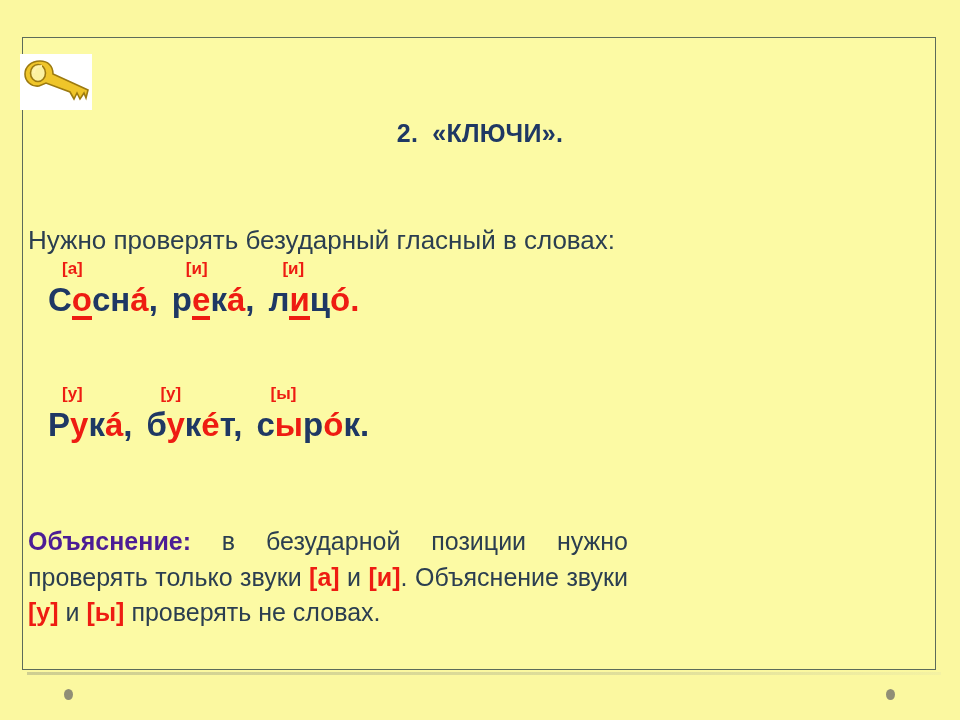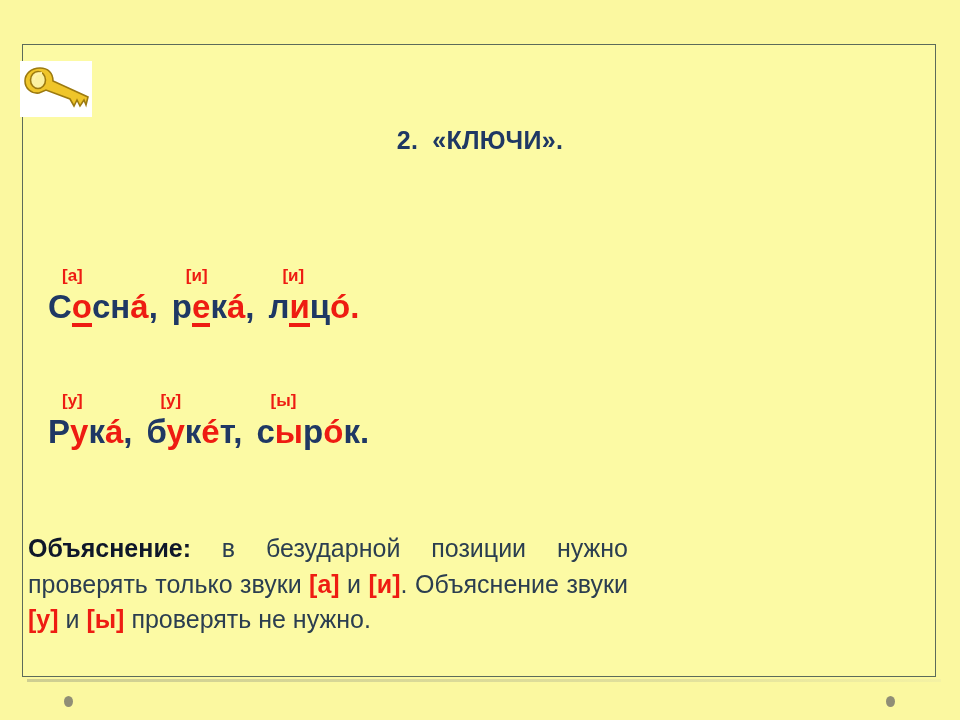--- a/index.html
+++ b/index.html
@@ -10,21 +10,21 @@
   body {
     width: 960px;
     height: 720px;
     background: #FBF8A0;
     font-family: "Liberation Sans", sans-serif;
     overflow: hidden;
     position: relative;
   }
   #slide {
     position: absolute;
-    left: 0; top: 16px;
+    left: 0; top: 9px;
     width: 960px;
     height: 576px;
     background: #FBF8A0;
   }
   
   #frame {
     position: absolute;
     left: 22px;
     top: 28px;
     width: 914px;
@@ -113,21 +113,21 @@
   #explanation {
     position: absolute;
     left: 28px;
     top: 515px;
     width: 600px;
     color: #2B3E50;
     font-size: 25px;
     line-height: 1.42;
     text-align: justify;
   }
-  #explanation b { color: #0f172a; }
+  #explanation b { color: #4c1d95; }
   #explanation .red { color: #EE1C12; font-weight: bold; }
 
   
   .dot {
     position: absolute;
     width: 9px;
     height: 11px;
     border-radius: 50%;
     background: #7D7B6E;
     opacity: .85;
@@ -150,30 +150,31 @@
         <ellipse cx="18" cy="19" rx="7.5" ry="8.5" fill="#FBF1A0"></ellipse>
       </g>
       <path d="M22 12 C17 12 14 15 14 19" stroke="#FFF3B0" stroke-width="2" fill="none"></path>
     </svg>
   </div>
 
   <div id="title">
     <span class="num">2.</span><span>«КЛЮЧИ».</span>
   </div>
 
+  <div class="body-line" id="line-need">Нужно проверять безударный гласный в словах:</div>
 
   <div class="word-line" id="words-check">
     <span class="w" style="position: relative; display: inline-block;"><span class="blue">С</span><span class="ul-red">о</span><span class="blue">сн</span><span class="red">á</span><span class="blue">,</span><span class="tr" style="left: 14px; top: -22px; position: absolute;">[а]</span></span><span class="gap-word"></span><span class="w" style="position: relative; display: inline-block;"><span class="blue">р</span><span class="ul-red">е</span><span class="blue">к</span><span class="red">á</span><span class="blue">,</span><span class="tr" style="left: 14px; top: -22px; position: absolute;">[и]</span></span><span class="gap-word"></span><span class="w" style="position: relative; display: inline-block;"><span class="blue">л</span><span class="ul-red">и</span><span class="blue">ц</span><span class="red">ó.</span><span class="tr" style="left: 14px; top: -22px; position: absolute;">[и]</span></span>
   </div>
 
 
   <div class="word-line" id="words-nocheck">
     <span class="w" style="position: relative; display: inline-block;"><span class="blue">Р</span><span class="red">у</span><span class="blue">к</span><span class="red">á</span><span class="blue">,</span><span class="tr" style="left: 14px; top: -22px; position: absolute;">[у]</span></span><span class="gap-word"></span><span class="w" style="position: relative; display: inline-block;"><span class="blue">б</span><span class="red">у</span><span class="blue">к</span><span class="red">é</span><span class="blue">т,</span><span class="tr" style="left: 14px; top: -22px; position: absolute;">[у]</span></span><span class="gap-word"></span><span class="w" style="position: relative; display: inline-block;"><span class="blue">с</span><span class="red">ы</span><span class="blue">р</span><span class="red">ó</span><span class="blue">к.</span><span class="tr" style="left: 14px; top: -22px; position: absolute;">[ы]</span></span>
   </div>
 
   <div id="explanation">
-    <b>Объяснение:</b><span> в безударной позиции нужно проверять только звуки </span><span class="red">[а]</span><span> и </span><span class="red">[и]</span><span>. Объяснение  звуки </span><span class="red">[у]</span><span> и </span><span class="red">[ы]</span><span> проверять  не  нужно.</span>
+    <b>Объяснение:</b><span> в безударной позиции нужно проверять только звуки </span><span class="red">[а]</span><span> и </span><span class="red">[и]</span><span>. Объяснение  звуки </span><span class="red">[у]</span><span> и </span><span class="red">[ы]</span><span> проверять  не  словах.</span>
   </div>
 
   <div class="dot" id="dot-left"></div>
   <div class="dot" id="dot-right"></div>
 
 </div>
 
 </body></html>

